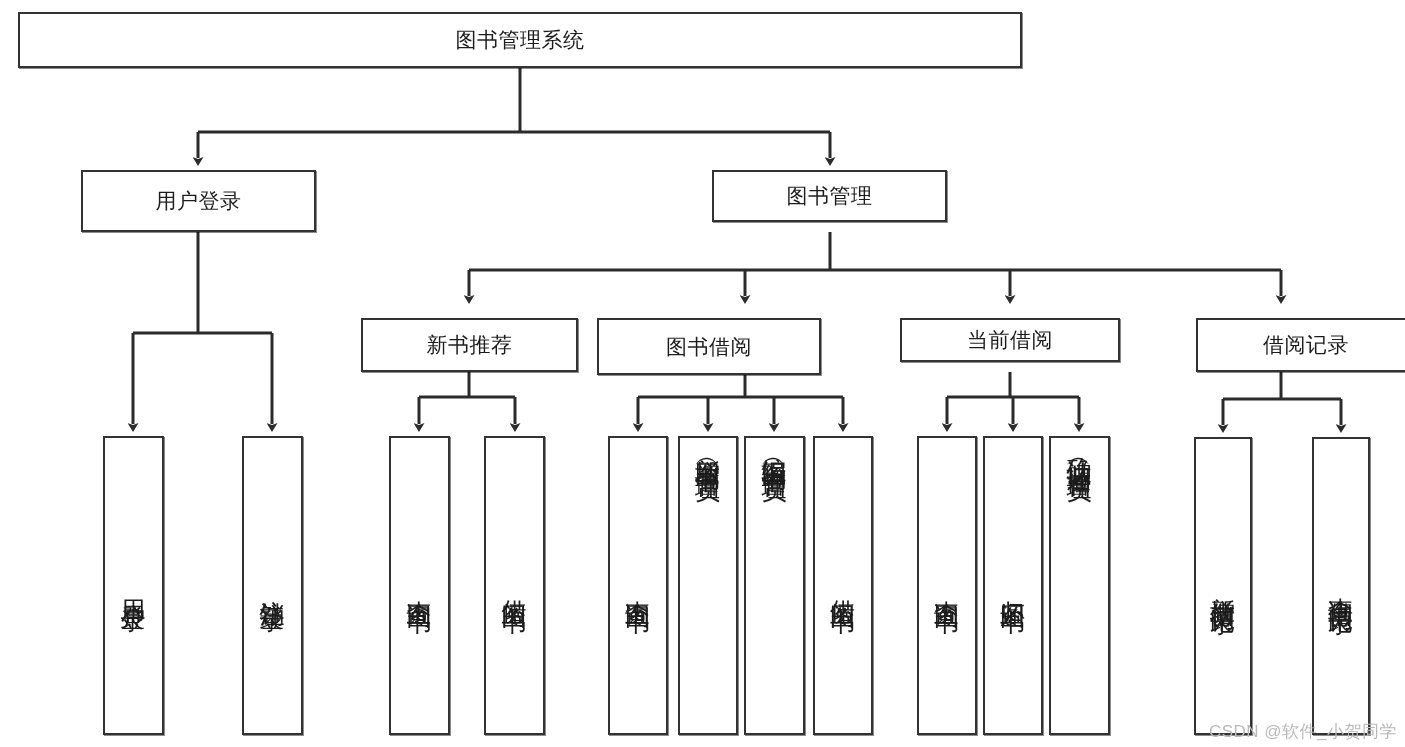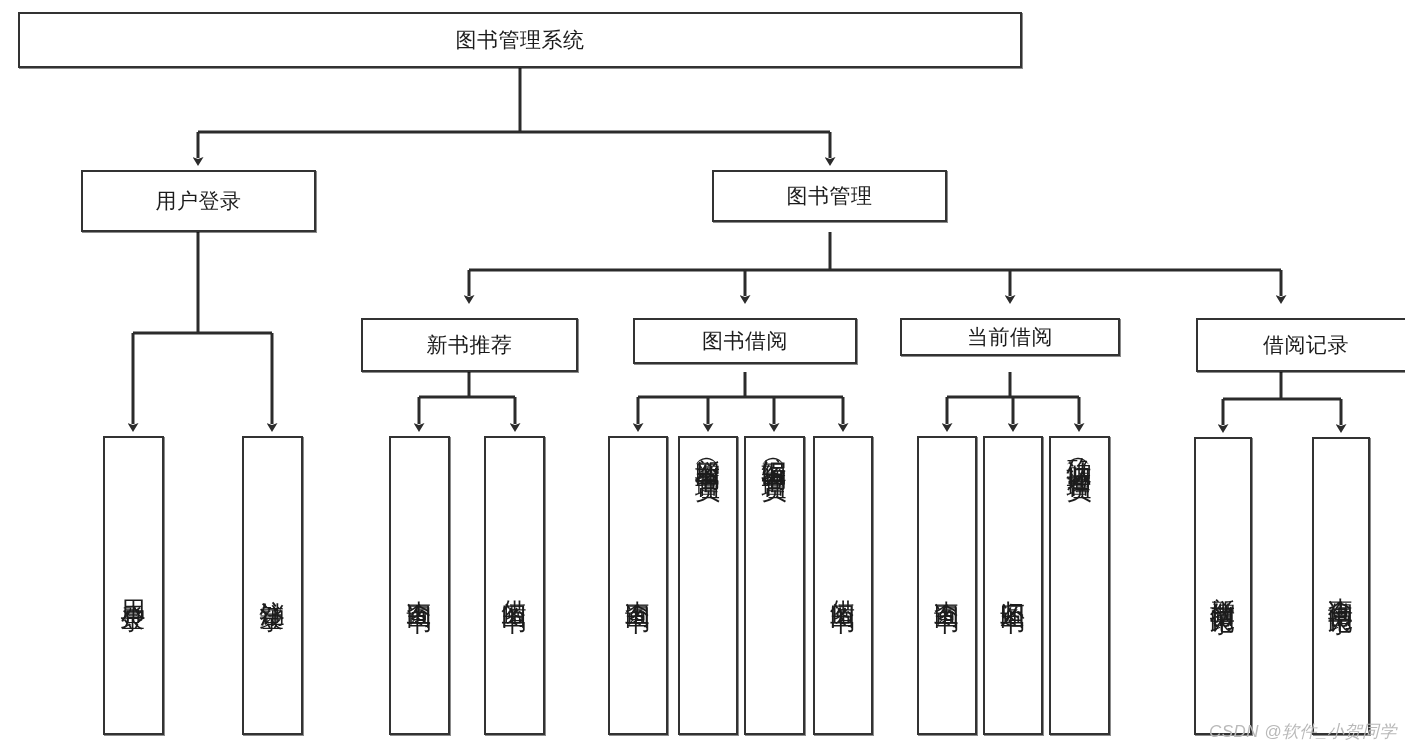--- a/index.html
+++ b/index.html
@@ -59,21 +59,20 @@
     align-items: center;
   }
   .watermark {
     position: absolute;
     right: 8px;
     bottom: 4px;
     font-size: 17px;
     color: #b9b9b9;
     letter-spacing: 0.5px;
     user-select: none;
-    font-style: italic;
   }
 </style>
 </head>
 <body>
 
 <div id="diagram-root">
 
   <svg class="connectors" viewBox="0 0 1405 747">
     <defs>
       <marker id="arrow" markerWidth="9" markerHeight="11" refX="1" refY="5.5" orient="auto" markerUnits="userSpaceOnUse">
@@ -131,24 +130,24 @@
   <div class="node horiz" style="left:81px; top:170px; width:235px; height:62px;">
     <span class="label">用户登录</span>
   </div>
   <div class="node horiz" style="left:712px; top:170px; width:235px; height:52px;">
     <span class="label">图书管理</span>
   </div>
 
   <div class="node horiz" style="left:361px; top:318px; width:217px; height:54px;">
     <span class="label">新书推荐</span>
   </div>
-  <div class="node horiz" style="left:633px; top:318px; width:224px; height:46px;">
+  <div class="node horiz" style="left:597px; top:318px; width:224px; height:57px;">
     <span class="label">图书借阅</span>
   </div>
-  <div class="node horiz" style="left:900px; top:318px; width:220px; height:38px;">
+  <div class="node horiz" style="left:900px; top:318px; width:220px; height:44px;">
     <span class="label">当前借阅</span>
   </div>
   <div class="node horiz" style="left:1170px; top:318px; width:220px; height:54px;margin-left:26px;">
     <span class="label">借阅记录</span>
   </div>
 
   <div class="node vert center-text" style="left:103px; top:436px; width:61px; height:299px;">
     <span class="label">用户登录</span>
   </div>
   <div class="node vert center-text" style="left:242px; top:436px; width:61px; height:299px;">

